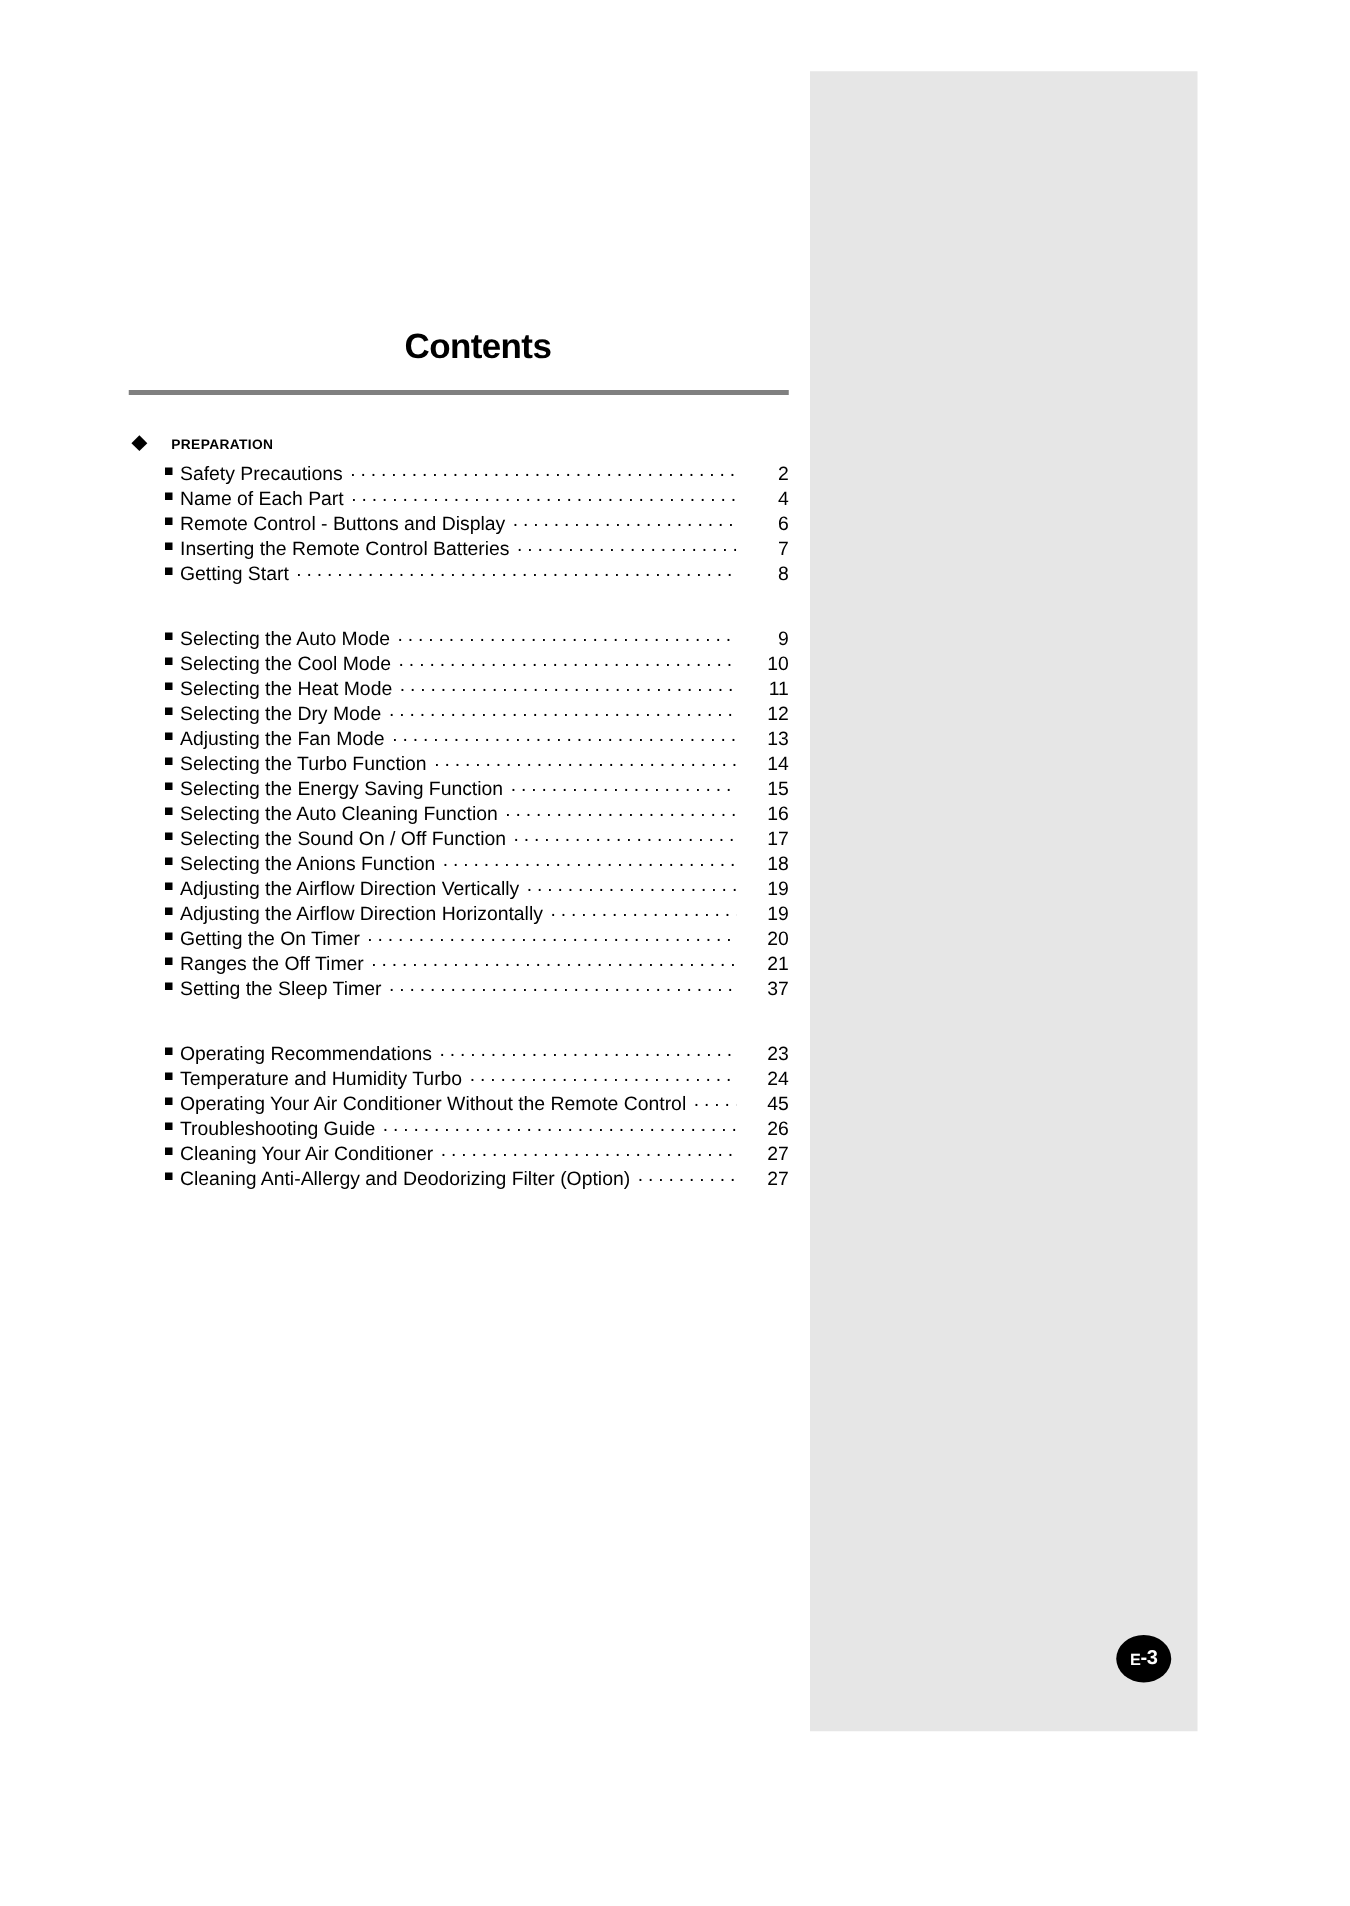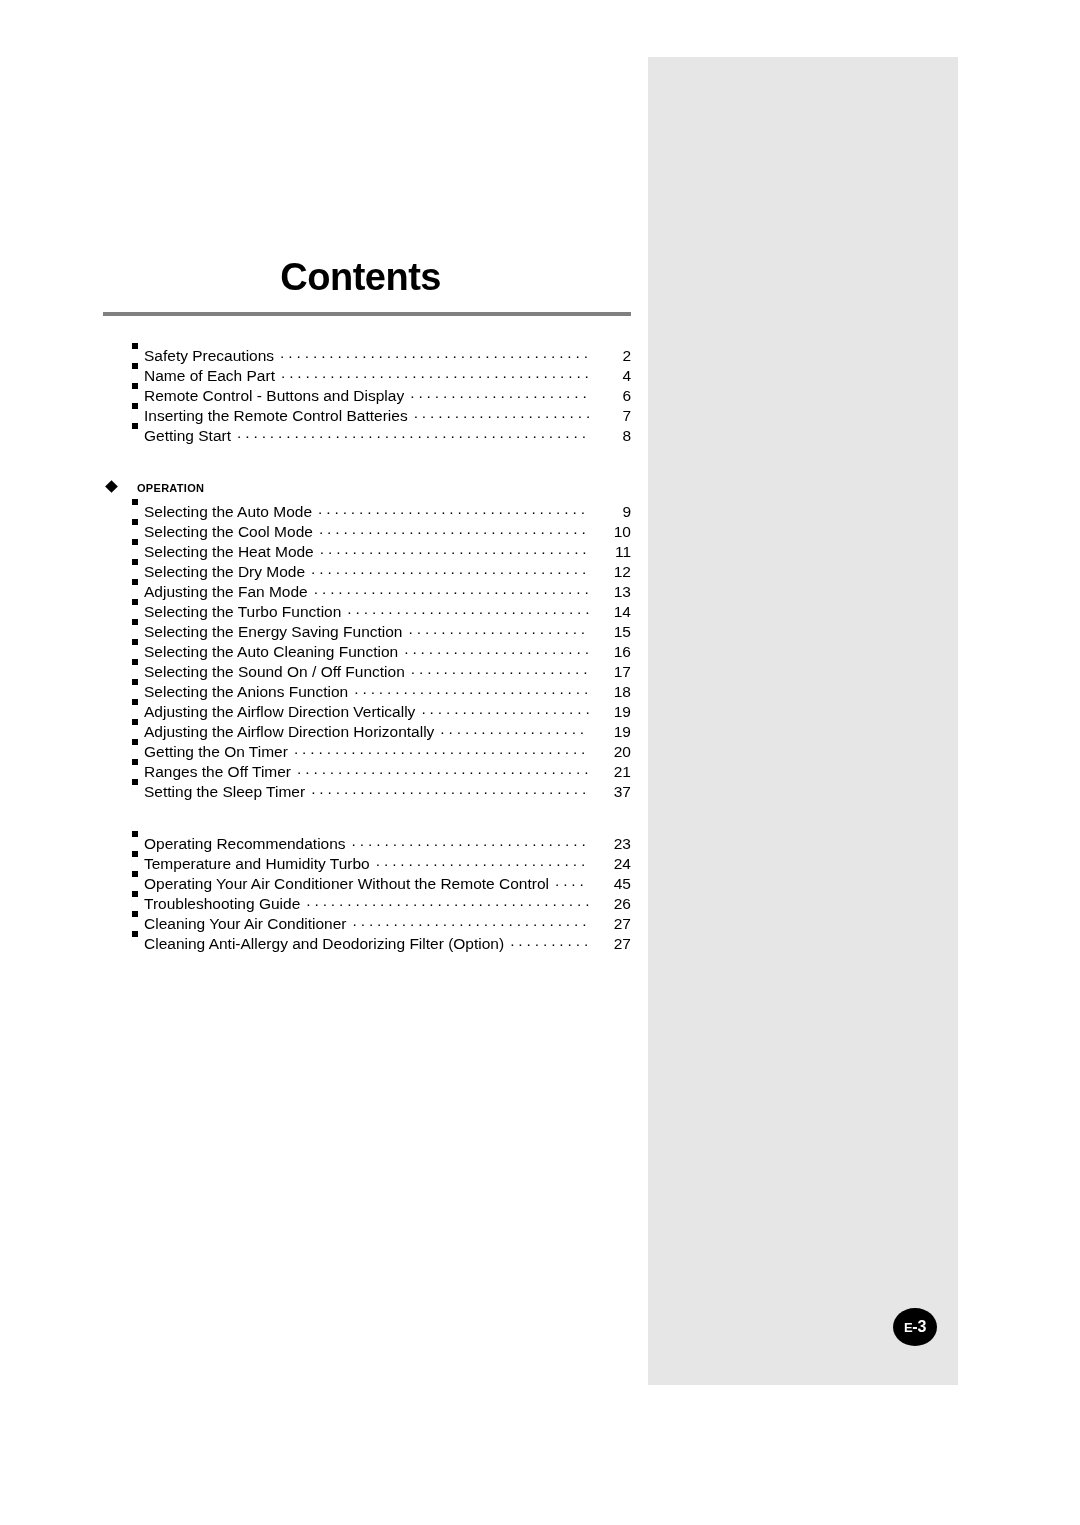--- a/index.html
+++ b/index.html
@@ -49,21 +49,21 @@
 
   
   #content {
     position: absolute;
     left: 103px;
     top: 255px;
     width: 528px;
   }
 
   #page-title {
-    font-size: 38px;
+    font-size: 28px;
     font-weight: bold;
     text-align: right;
     letter-spacing: -0.5px;
     line-height: 44px;
     margin: 0;
     padding-right: 190px;
   }
 
   #title-rule {
     height: 4px;
@@ -98,21 +98,21 @@
     font-weight: bold;
     font-size: 15px;
     letter-spacing: 0.3px;
     font-variant: small-caps;
     text-transform: lowercase;
   }
 
   
   .toc-entry {
     display: flex;
-    align-items: flex-start;
+    align-items: center;
     height: 20px;
     font-size: 15.5px;
     line-height: 20px;
     white-space: nowrap;
   }
   .square-icon {
     width: 6px;
     height: 6px;
     background: #000;
     flex: 0 0 auto;
@@ -151,20 +151,24 @@
     <span>-3</span>
 </div>
 
 <div id="content">
 
   <div id="page-title">Contents</div>
   <div id="title-rule"></div>
 
   <div id="sections-host">
       <div class="toc-section">
+        <div class="section-head">
+          <span class="diamond-icon"></span>
+          <span class="section-title">Preparation</span>
+        </div>
         <div class="toc-entry">
           <span class="square-icon"></span>
           <span class="entry-label">Safety Precautions</span>
           <span class="leader">..........................................................................................</span>
           <span class="entry-page">2</span>
         </div>
         <div class="toc-entry">
           <span class="square-icon"></span>
           <span class="entry-label">Name of Each Part</span>
           <span class="leader">..........................................................................................</span>
@@ -183,24 +187,20 @@
           <span class="entry-page">7</span>
         </div>
         <div class="toc-entry">
           <span class="square-icon"></span>
           <span class="entry-label">Getting Start</span>
           <span class="leader">..........................................................................................</span>
           <span class="entry-page">8</span>
         </div>
       </div>
       <div class="toc-section">
-        <div class="section-head">
-          <span class="diamond-icon"></span>
-          <span class="section-title">Operation</span>
-        </div>
         <div class="toc-entry">
           <span class="square-icon"></span>
           <span class="entry-label">Selecting the Auto Mode</span>
           <span class="leader">..........................................................................................</span>
           <span class="entry-page">9</span>
         </div>
         <div class="toc-entry">
           <span class="square-icon"></span>
           <span class="entry-label">Selecting the Cool Mode</span>
           <span class="leader">..........................................................................................</span>

